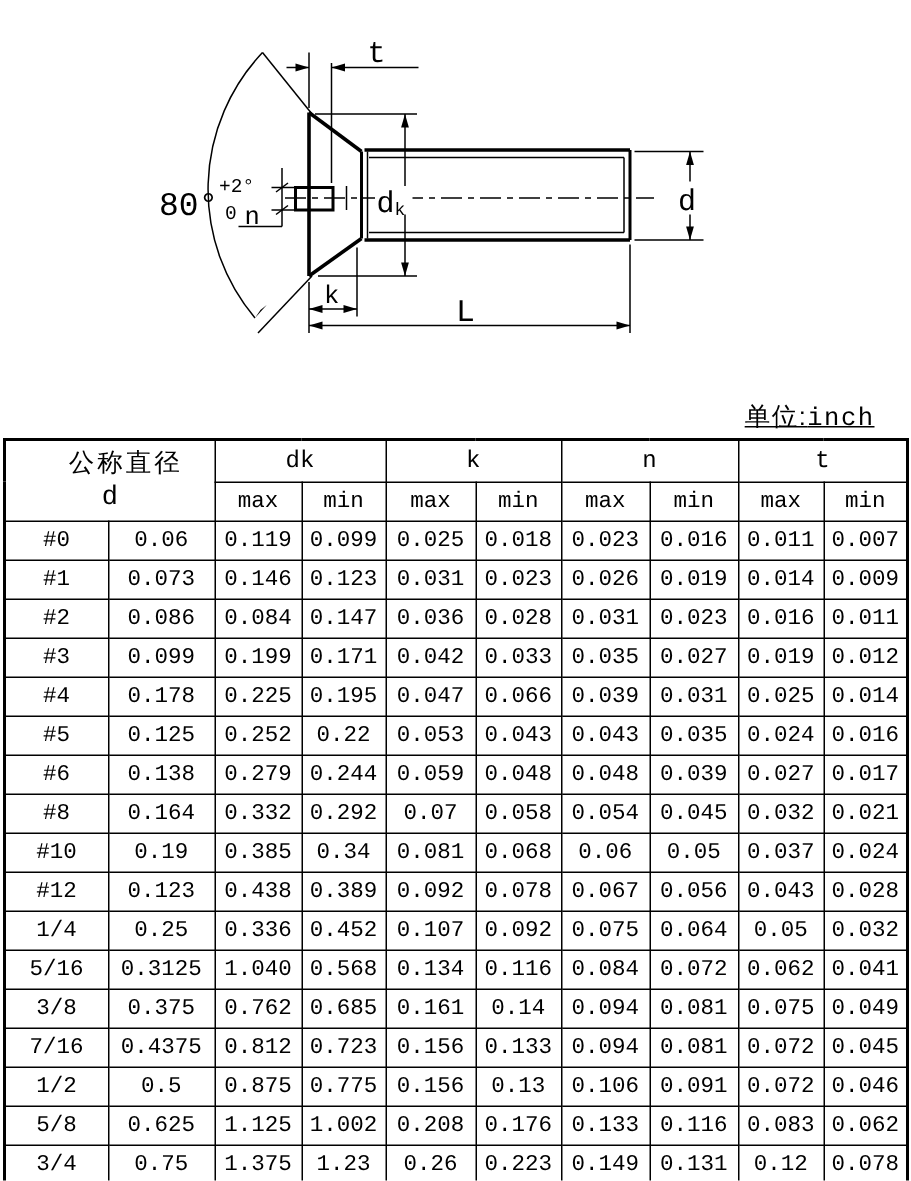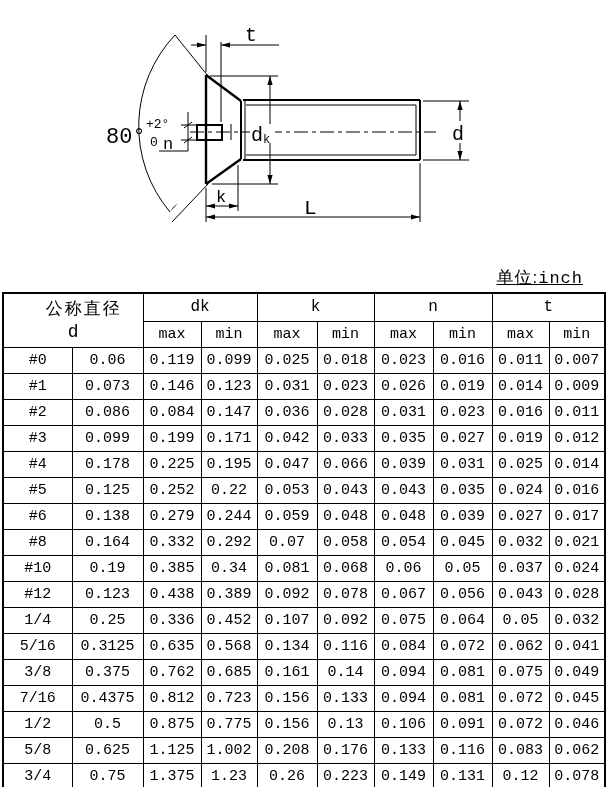--- a/index.html
+++ b/index.html
@@ -315,21 +315,21 @@
         <td>0.107</td>
         <td>0.092</td>
         <td>0.075</td>
         <td>0.064</td>
         <td>0.05</td>
         <td>0.032</td>
       </tr>
       <tr>
         <td>5/16</td>
         <td>0.3125</td>
-        <td>0.635</td>
+        <td>1.040</td>
         <td>0.568</td>
         <td>0.134</td>
         <td>0.116</td>
         <td>0.084</td>
         <td>0.072</td>
         <td>0.062</td>
         <td>0.041</td>
       </tr>
       <tr>
         <td>3/8</td>

